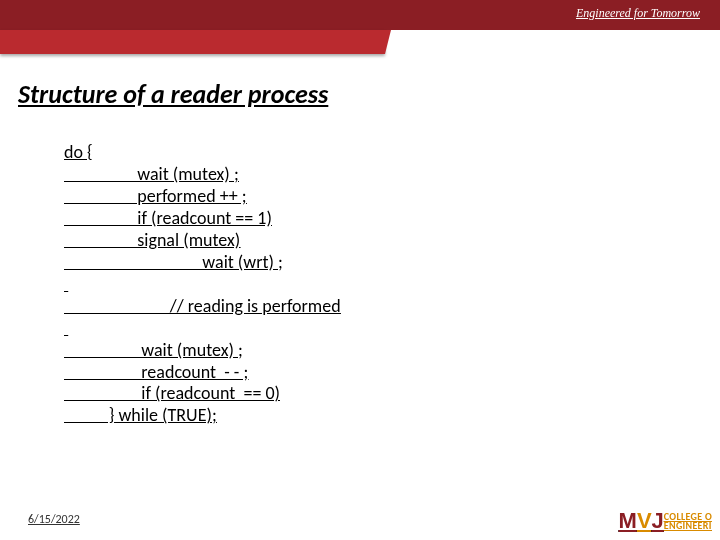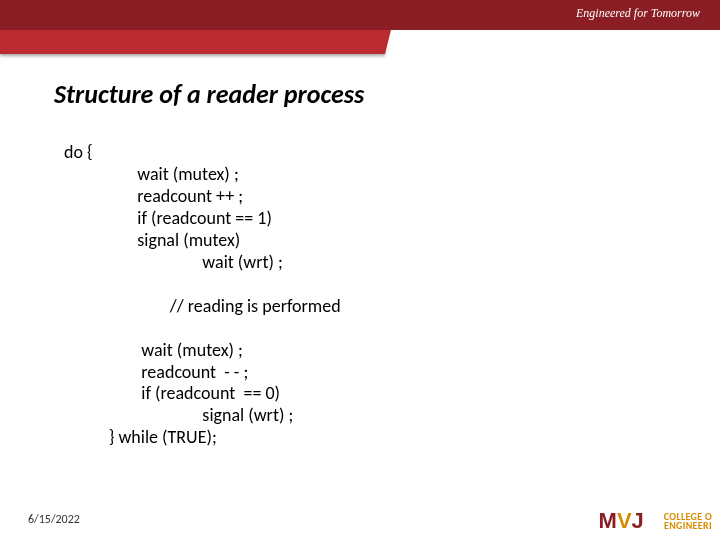--- a/index.html
+++ b/index.html
@@ -1,15 +1,15 @@
 <!DOCTYPE html>
 <html><head>
 <meta charset="utf-8">
 <style>
-  * { margin: 0; padding: 0; box-sizing: border-box; }
+  * { margin: 0; padding: 0; box-sizing: border-box; text-decoration: underline; }
   body {
     width: 720px;
     height: 540px;
     background: #ffffff;
     font-family: Calibri, "Segoe UI", Arial, sans-serif;
     position: relative;
     overflow: hidden;
   }
   .topbar {
     width: 100%;
@@ -49,21 +49,20 @@
     top: 78px;
     left: 18px;
     right: 18px;
   }
   .slide-title {
     font-size: 26px;
     font-weight: 700;
     font-style: italic;
     color: #000;
     margin-bottom: 18px;
-    margin-left: 36px;
   }
   .code {
     font-size: 18px;
     line-height: 1.22;
     color: #000;
     font-family: Calibri, Arial, sans-serif;
     margin-top: 32px;
   }
   .code .line { white-space: pre; }
   .footer-date {
@@ -72,22 +71,21 @@
     bottom: 14px;
     font-size: 12px;
     color: #333;
   }
   .logo {
     position: absolute;
     right: 8px;
     bottom: 8px;
     display: flex;
     align-items: center;
-    gap: 20px;
-    text-align: center;
+    gap: 0;
   }
   .logo-mark {
     font-weight: 900;
     font-size: 22px;
     line-height: 1;
     font-family: Arial, sans-serif;
   }
   .logo-mark .m1 { color: #8b1e24; }
   .logo-mark .v { color: #d98b00; }
   .logo-mark .j { color: #8b1e24; }
@@ -106,31 +104,30 @@
   <div class="tagline">Engineered for Tomorrow</div>
 </div>
 <div class="tab-bar"></div>
 <div class="tab-notch"></div>
 
 <div class="content">
   <div class="slide-title">Structure of a reader process</div>
   <div class="code" style="margin-left:46px;">
     <div class="line">do {</div>
     <div class="line">                  wait (mutex) ;</div>
-    <div class="line">                  readcount ++ ;</div>
+    <div class="line">                  performed ++ ;</div>
     <div class="line">                  if (readcount == 1)</div>
     <div class="line">                  signal (mutex)</div>
     <div class="line">                                  wait (wrt) ;</div>
     <div class="line"> </div>
     <div class="line">                          // reading is performed</div>
     <div class="line"> </div>
     <div class="line">                   wait (mutex) ;</div>
     <div class="line">                   readcount  - - ;</div>
     <div class="line">                   if (readcount  == 0)</div>
-    <div class="line">                                  signal (wrt) ;</div>
     <div class="line">           } while (TRUE);</div>
   </div>
 </div>
 
 <div class="footer-date">6/15/2022</div>
 
 <div class="logo">
   <span class="logo-mark"><span class="m1">M</span><span class="v">V</span><span class="j">J</span></span>
   <span class="logo-text">
     <span>COLLEGE O</span><br>

